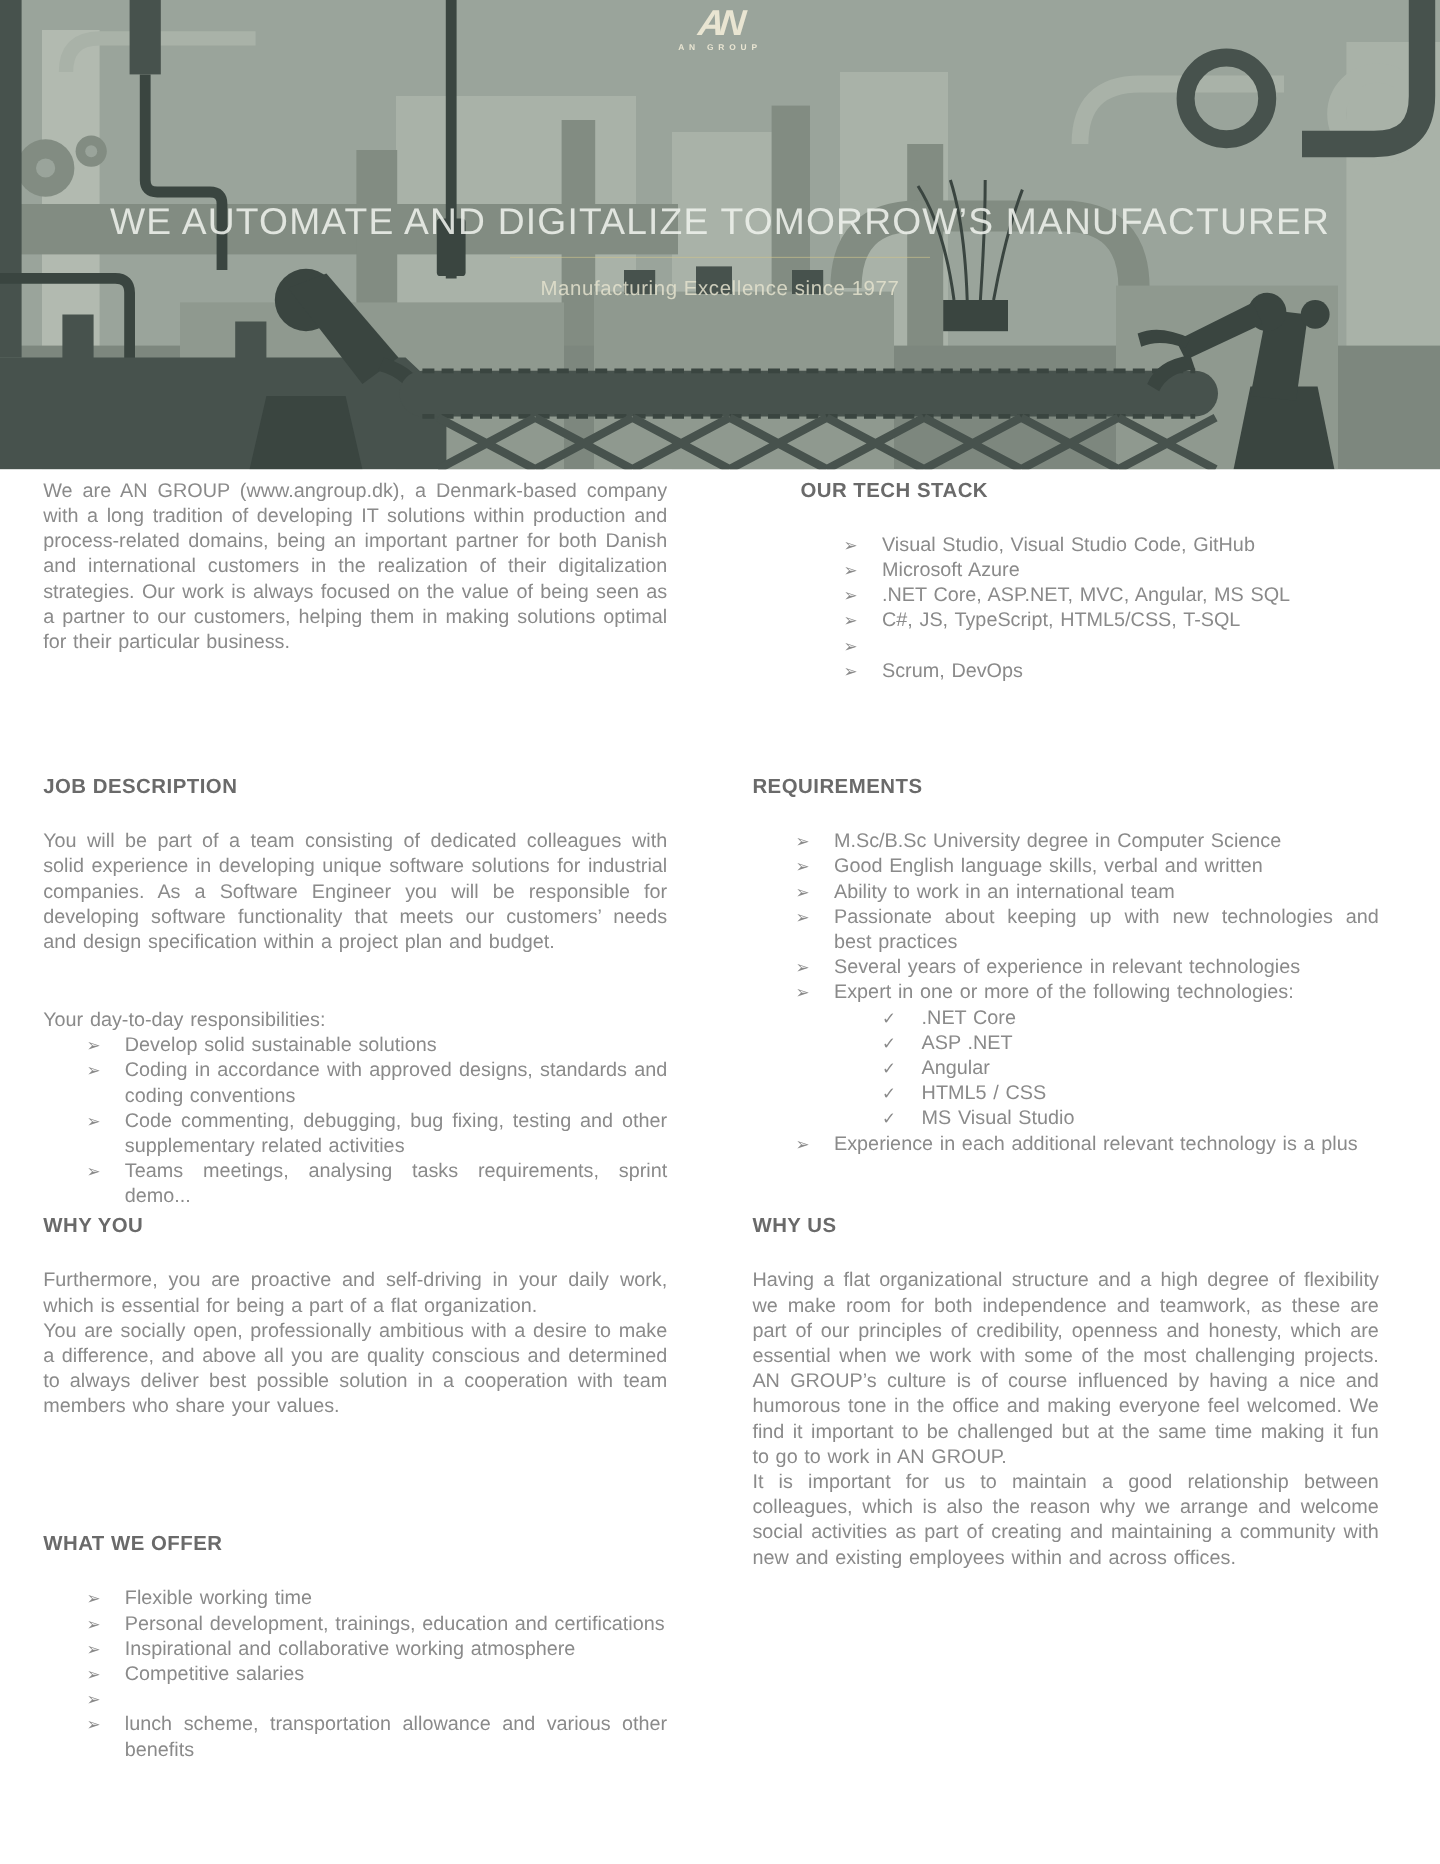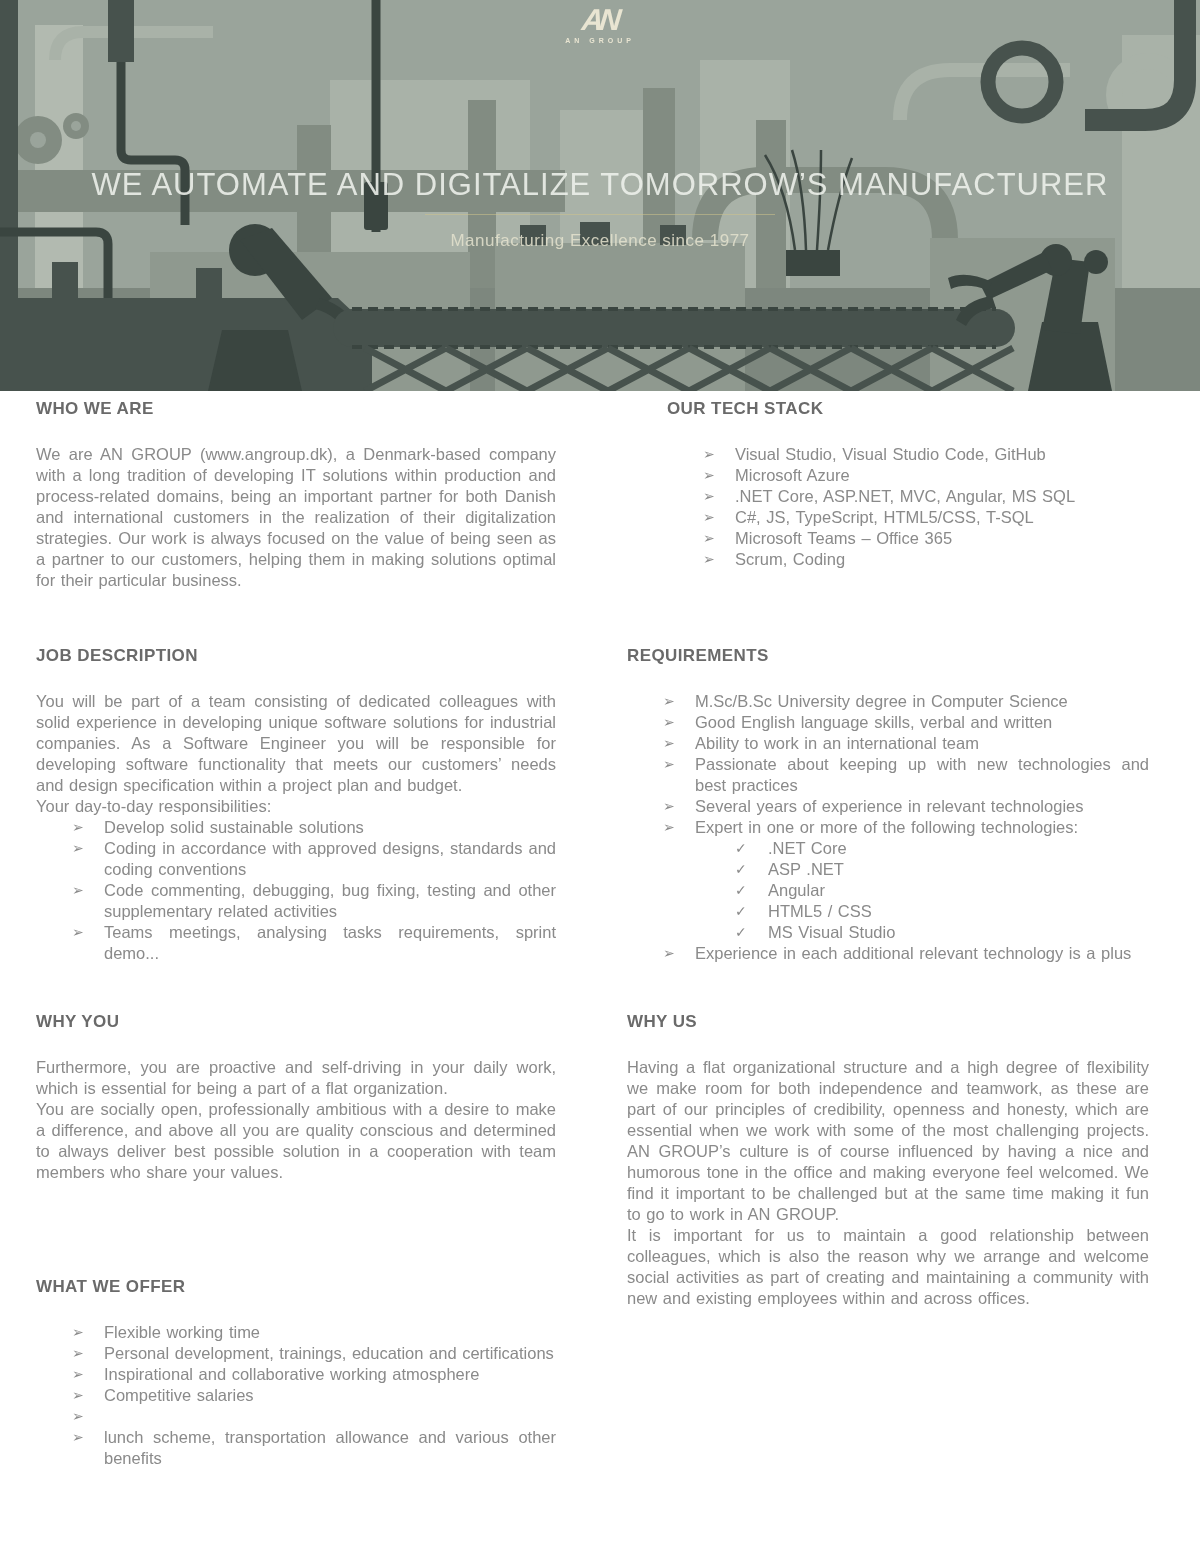--- a/index.html
+++ b/index.html
@@ -91,21 +91,21 @@
     letter-spacing:0.4px;
     color:var(--heading-color,#6a6a6a);
   }
   .section p{
     margin:0;
     font-size:16.5px;line-height:21px;
     color:var(--body-color,#8a8a8a);
     text-align:justify;
     word-spacing:1px;
   }
-  .section p.intro{text-align:left;}
+  .section p.intro{text-align:left;margin-top:44px;}
   ul.arrow-list,ul.check-list{
     margin:0;padding:0;list-style:none;
     font-size:16.5px;line-height:21px;
     color:var(--body-color,#8a8a8a);
   }
   ul.arrow-list > li{
     display:flex;align-items:flex-start;
     padding-left:36px;
   }
   ul.arrow-list .marker{
@@ -208,21 +208,20 @@
       <div class="logo-label">AN GROUP</div>
     </div>
     <div class="hero-title">WE AUTOMATE AND DIGITALIZE TOMORROW’S MANUFACTURER</div>
     <div class="hero-divider"></div>
     <div class="hero-subtitle">Manufacturing Excellence since 1977</div>
   </div>
 
   <div class="content">
 
     <div class="section sec-who">
-      <h2>WHO WE ARE</h2>
       <p>We are AN GROUP (www.angroup.dk), a Denmark-based company with a long tradition of developing IT solutions within production and process-related domains, being an important partner for both Danish and international customers in the realization of their digitalization strategies. Our work is always focused on the value of being seen as a partner to our customers, helping them in making solutions optimal for their particular business.</p>
     </div>
 
     <div class="section sec-tech">
       <h2>OUR TECH STACK</h2>
       <ul class="arrow-list">
         <li>
             <span class="marker">➢</span>
             <span class="li-body">Visual Studio, Visual Studio Code, GitHub</span>
           </li>
@@ -233,25 +232,24 @@
         <li>
             <span class="marker">➢</span>
             <span class="li-body">.NET Core, ASP.NET, MVC, Angular, MS SQL</span>
           </li>
         <li>
             <span class="marker">➢</span>
             <span class="li-body">C#, JS, TypeScript, HTML5/CSS, T-SQL</span>
           </li>
         <li>
             <span class="marker">➢</span>
-            <span class="li-body">Microsoft Teams – Office 365</span>
-          </li>
-        <li>
-            <span class="marker">➢</span>
-            <span class="li-body">Scrum, Coding</span>
+          </li>
+        <li>
+            <span class="marker">➢</span>
+            <span class="li-body">Scrum, DevOps</span>
           </li>
       </ul>
     </div>
 
     <div class="section sec-job">
       <h2>JOB DESCRIPTION</h2>
       <p>You will be part of a team consisting of dedicated colleagues with solid experience in developing unique software solutions for industrial companies. As a Software Engineer you will be responsible for developing software functionality that meets our customers’ needs and design specification within a project plan and budget.</p>
       <p class="intro">Your day-to-day responsibilities:</p>
       <ul class="arrow-list">
         <li>

